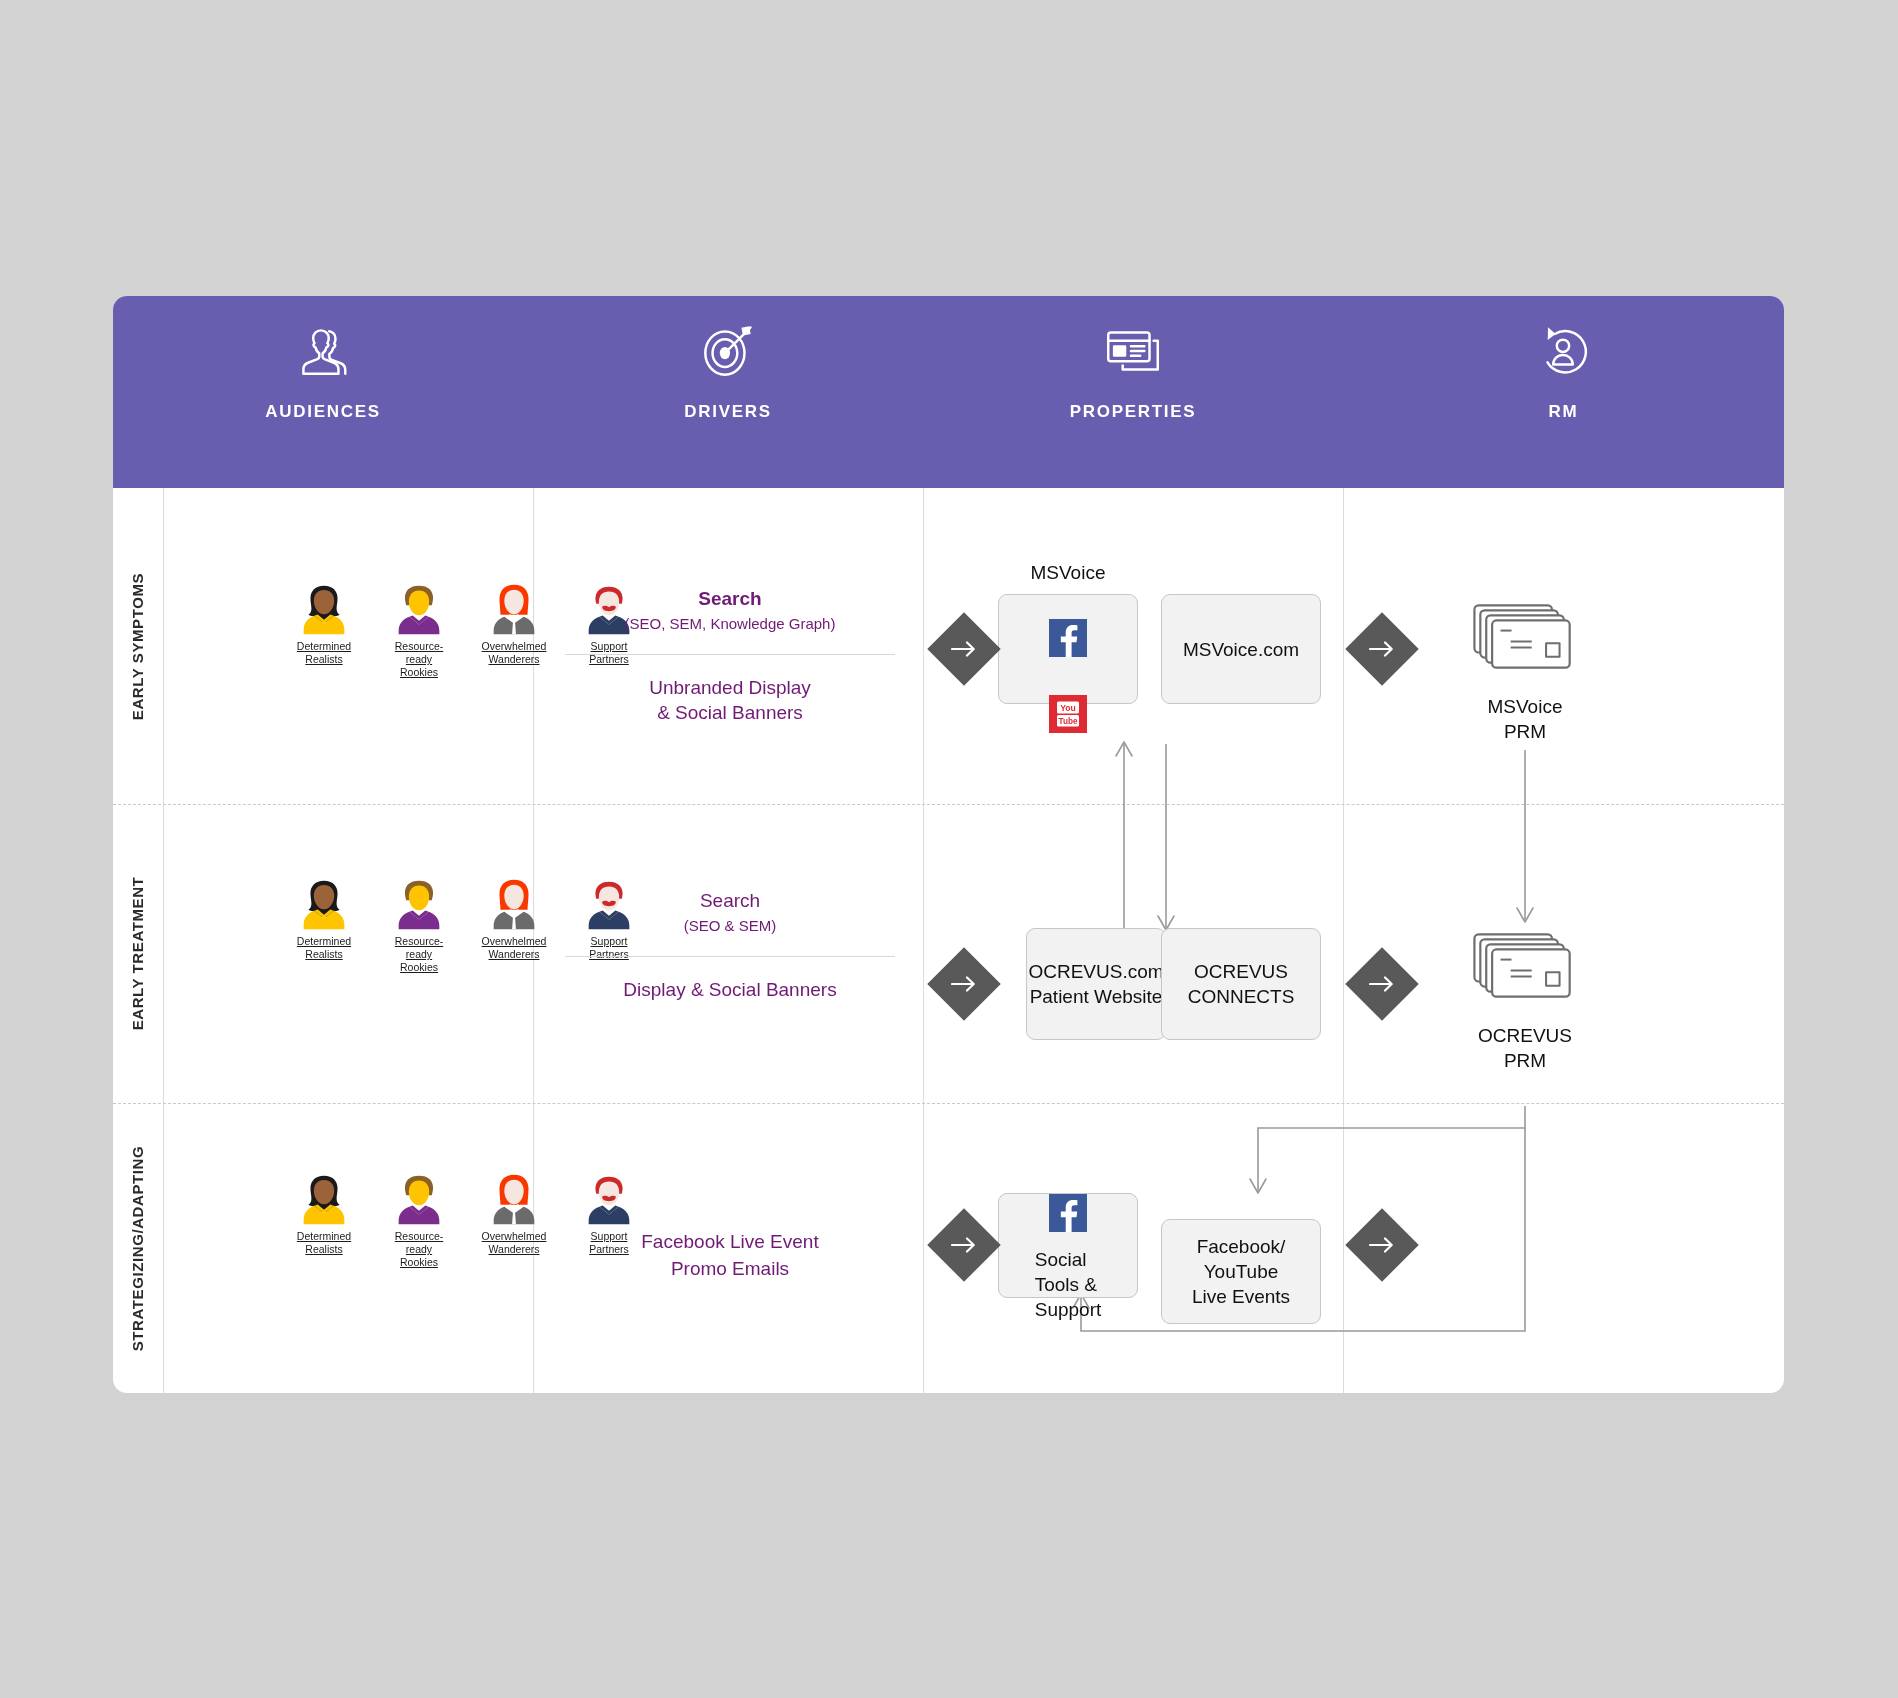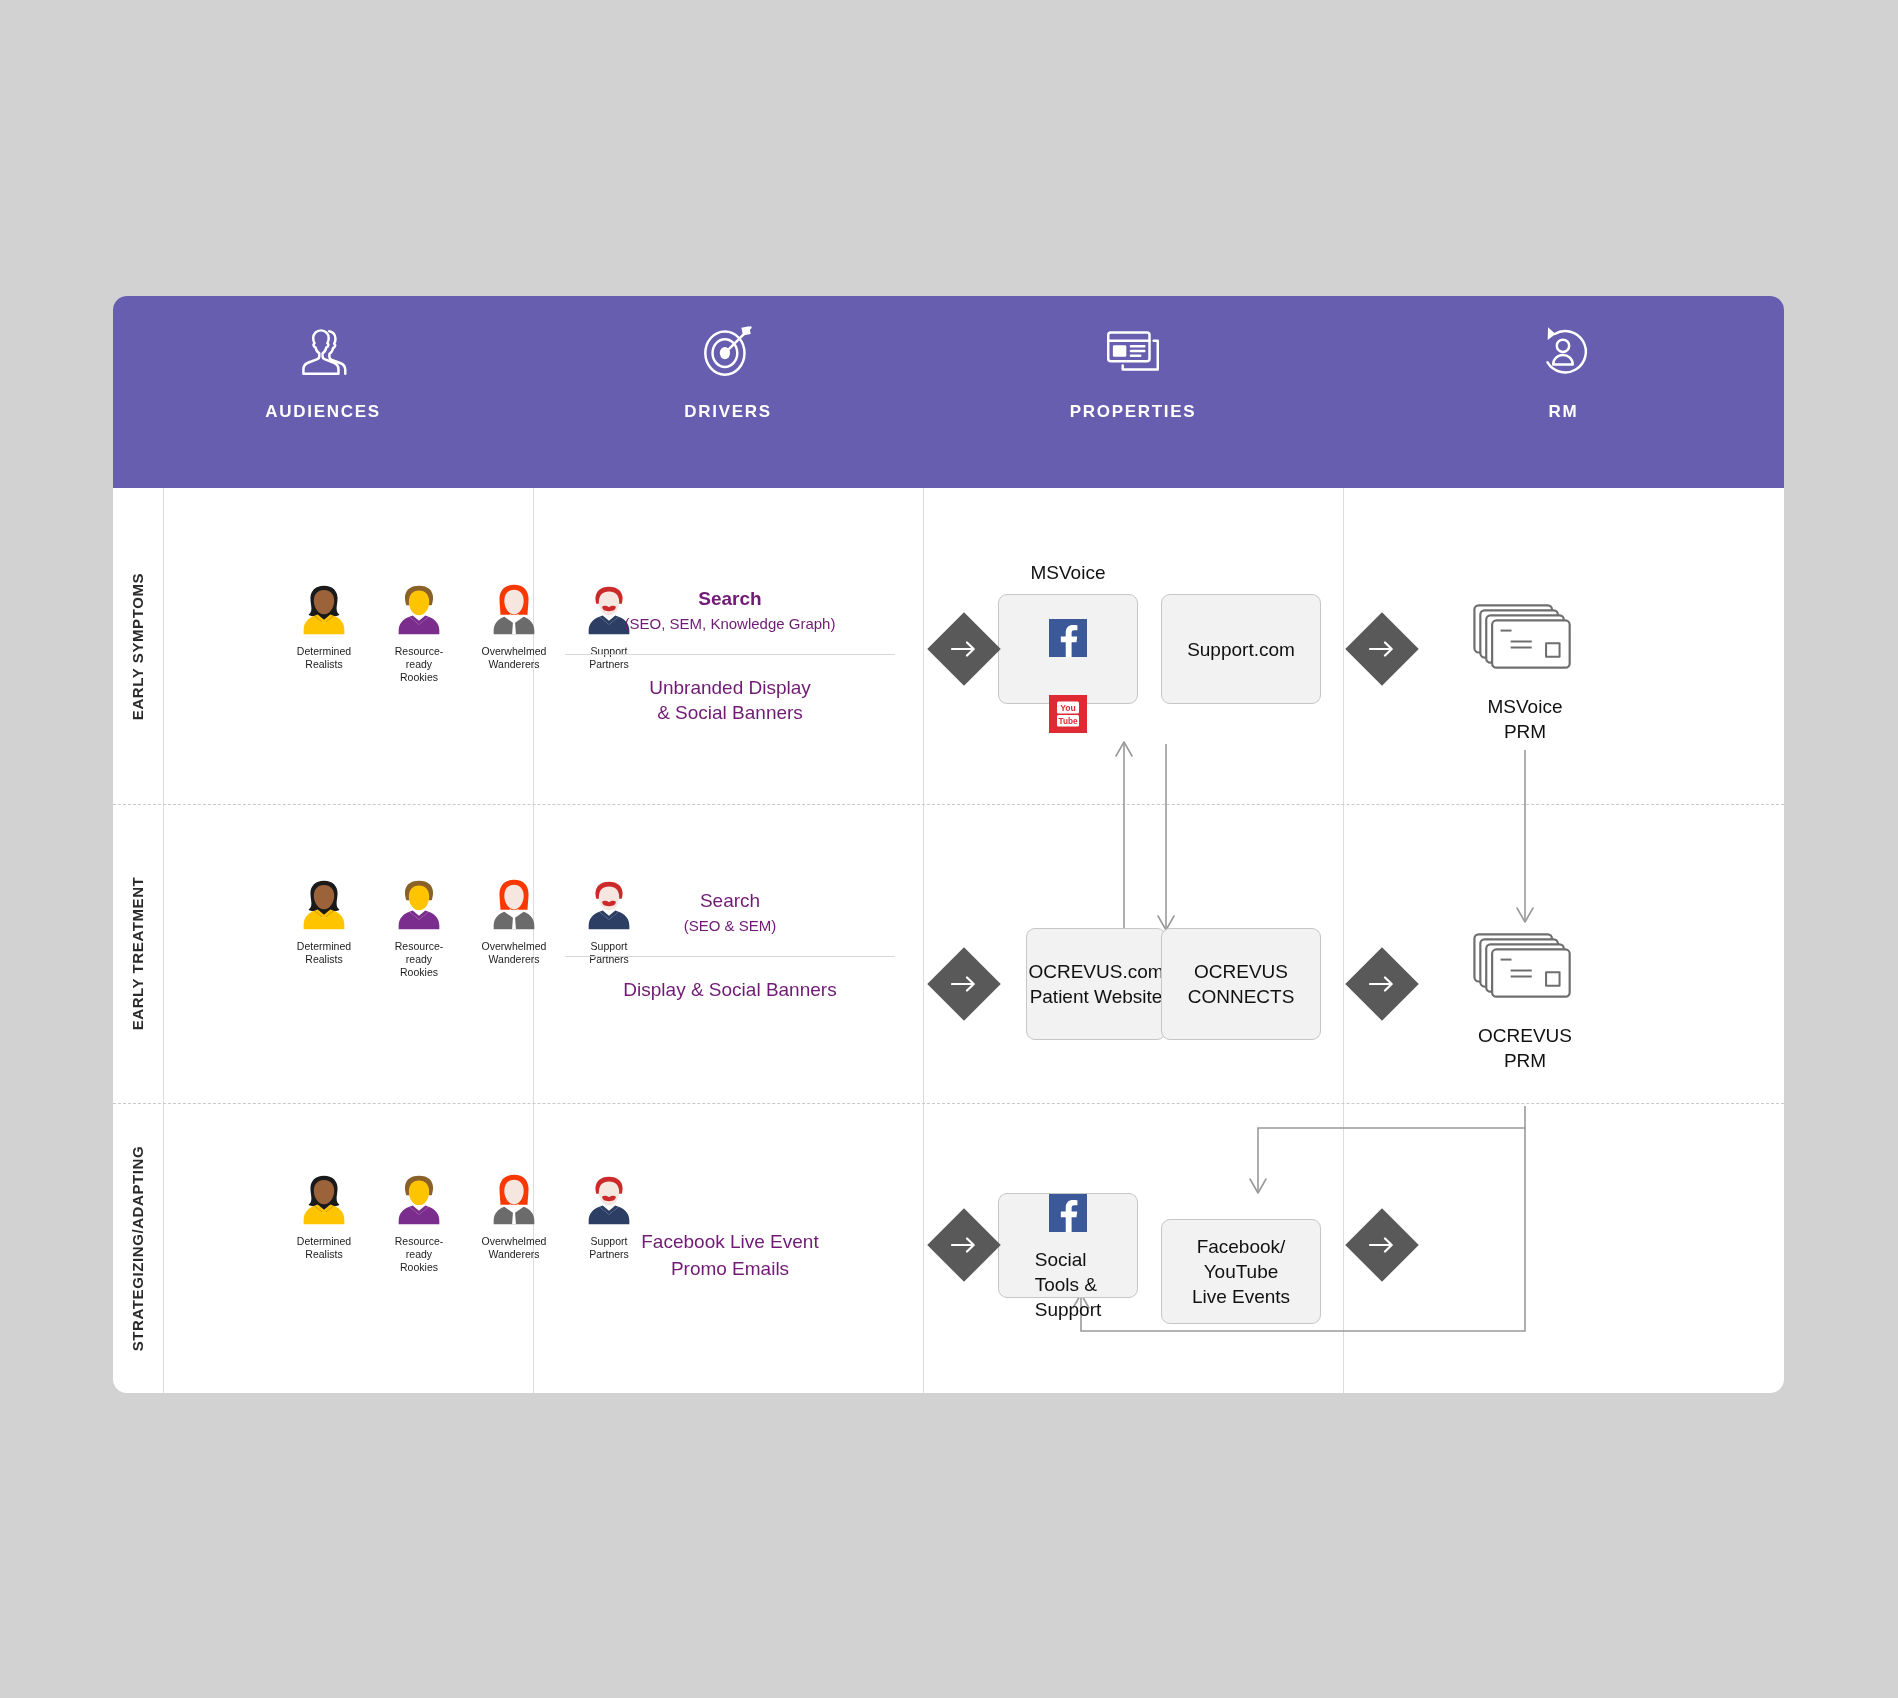--- a/index.html
+++ b/index.html
@@ -47,22 +47,22 @@
     color: #2b2b2b; font-size: 15px; font-weight: bold;
     letter-spacing: 0.6px; white-space: nowrap;
   }
   .rowlabel span { transform: rotate(-90deg); }
 
   
   .persona-group { position: absolute; display: flex; gap: 29px; }
   .persona { width: 66px; display: flex; flex-direction: column; align-items: center; }
   .persona svg { width: 62px; height: 62px; display: block; }
   .persona-name {
-    margin-top: 5px; font-size: 10.5px; line-height: 13px;
-    color: #1c1c1c; text-align: center; white-space: pre-line;
+    font-size: 10.5px; line-height: 13px;
+    color: #1c1c1c; text-align: center; white-space: pre-line; text-decoration: underline;
   }
 
   
   .drivers { position: absolute; width: 330px; text-align: center; color: #701a75; }
   .drv-title { font-size: 19px; line-height: 25px; }
   .drv-title.bold { font-weight: bold; }
   .drv-sub { font-size: 15px; line-height: 21px; margin-top: 2px; }
   .drv-rule { height: 1px; background: #d8d8d8; margin: 20px 0 20px 0; }
   .drv-body { font-size: 19px; line-height: 25px; white-space: pre-line; }
   .drv-single { font-size: 19px; line-height: 27px; white-space: pre-line; }
@@ -365,21 +365,21 @@
             <rect x="8" y="6.5" width="22" height="12" rx="1.5" fill="#ffffff"></rect>
             <text x="19" y="15.6" font-family="'Liberation Sans',sans-serif" font-size="8.6" font-weight="bold" fill="#e02a33" text-anchor="middle">You</text>
             <rect x="8" y="20" width="22" height="11.5" rx="1.5" fill="#ffffff"></rect>
             <text x="19" y="28.8" font-family="'Liberation Sans',sans-serif" font-size="8.2" font-weight="bold" fill="#e02a33" text-anchor="middle">Tube</text>
           </svg>
         </span>
       </span>
     </div>
 
     <div class="pbox" style="left:1048px;top:106px;width:160px;height:110px;">
-      <span>Support.com</span>
+      <span>MSVoice.com</span>
     </div>
 
     <div class="pbox" style="left:885px;top:440px;width:140px;height:112px;margin-left:28px;">
       <span>OCREVUS.com
 Patient Website</span>
     </div>
 
     <div class="pbox" style="left:1048px;top:440px;width:160px;height:112px;">
       <span>OCREVUS
 CONNECTS</span>

